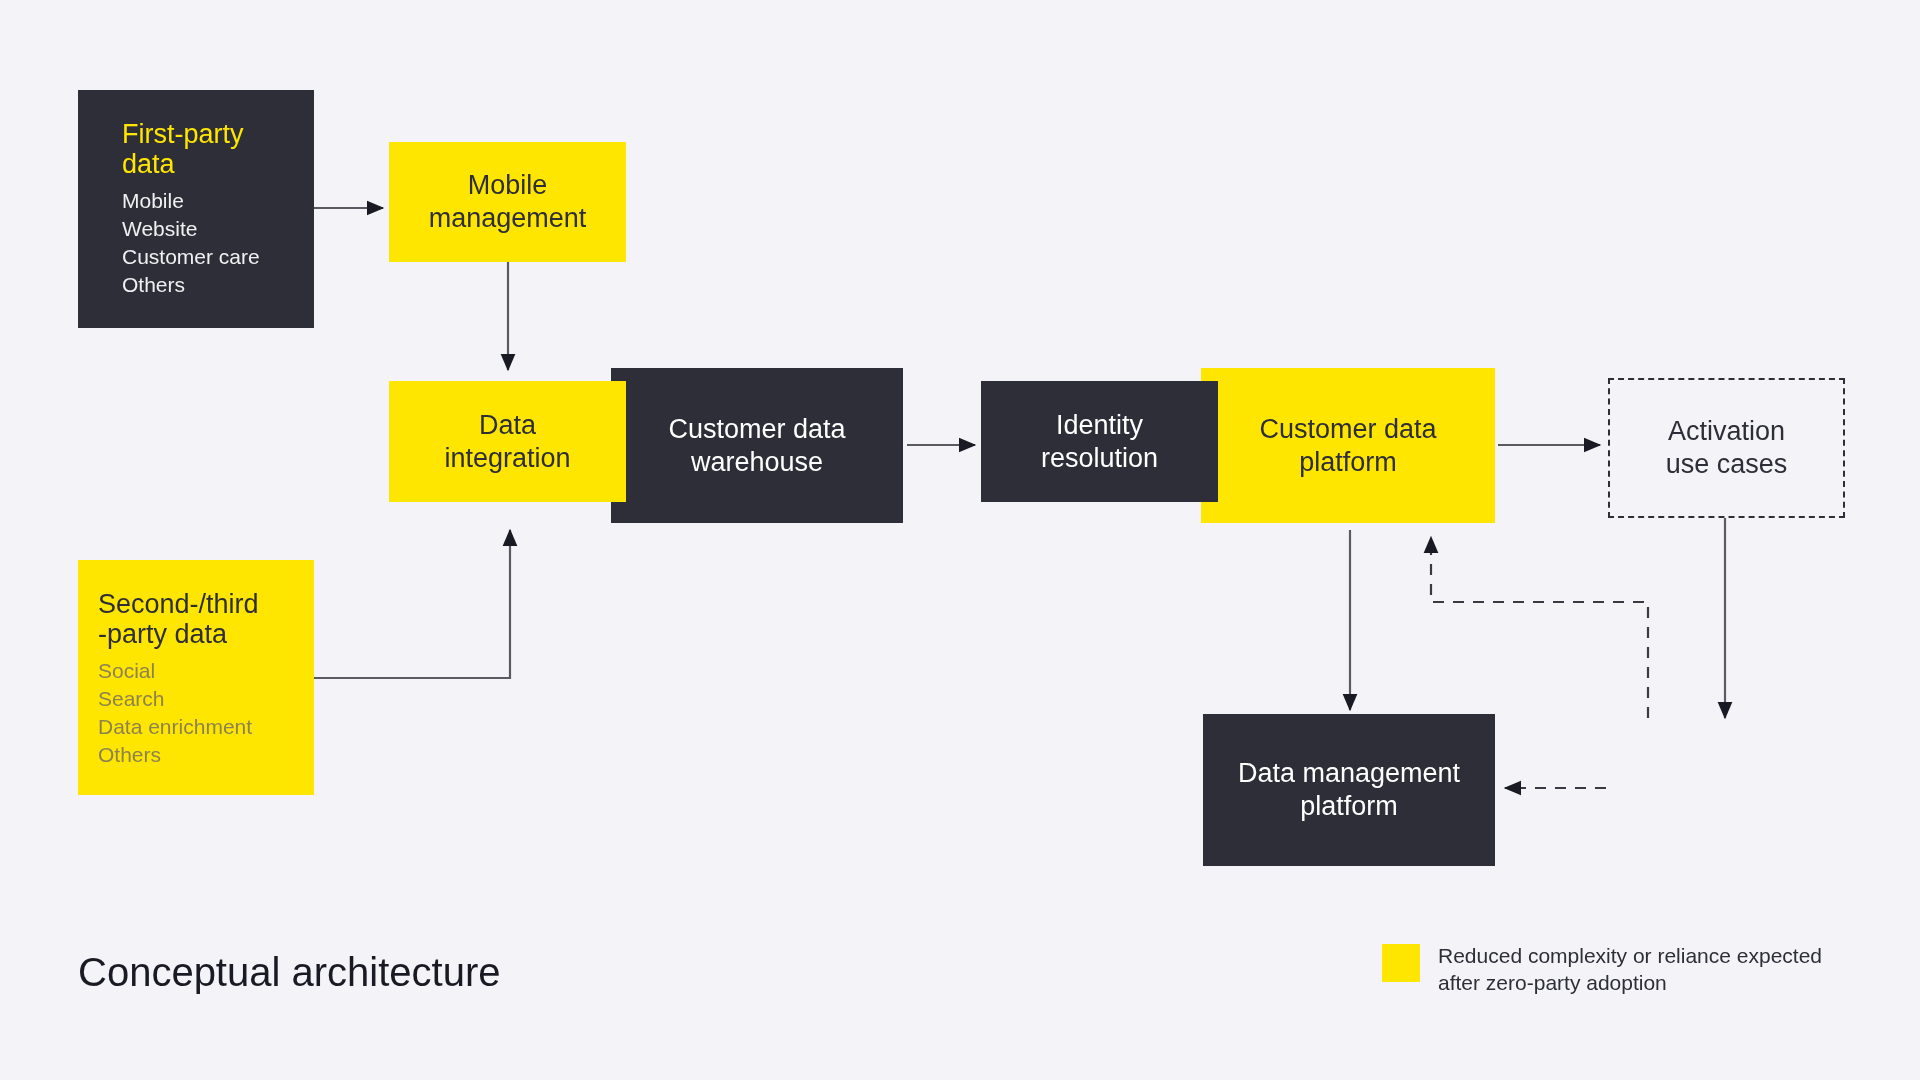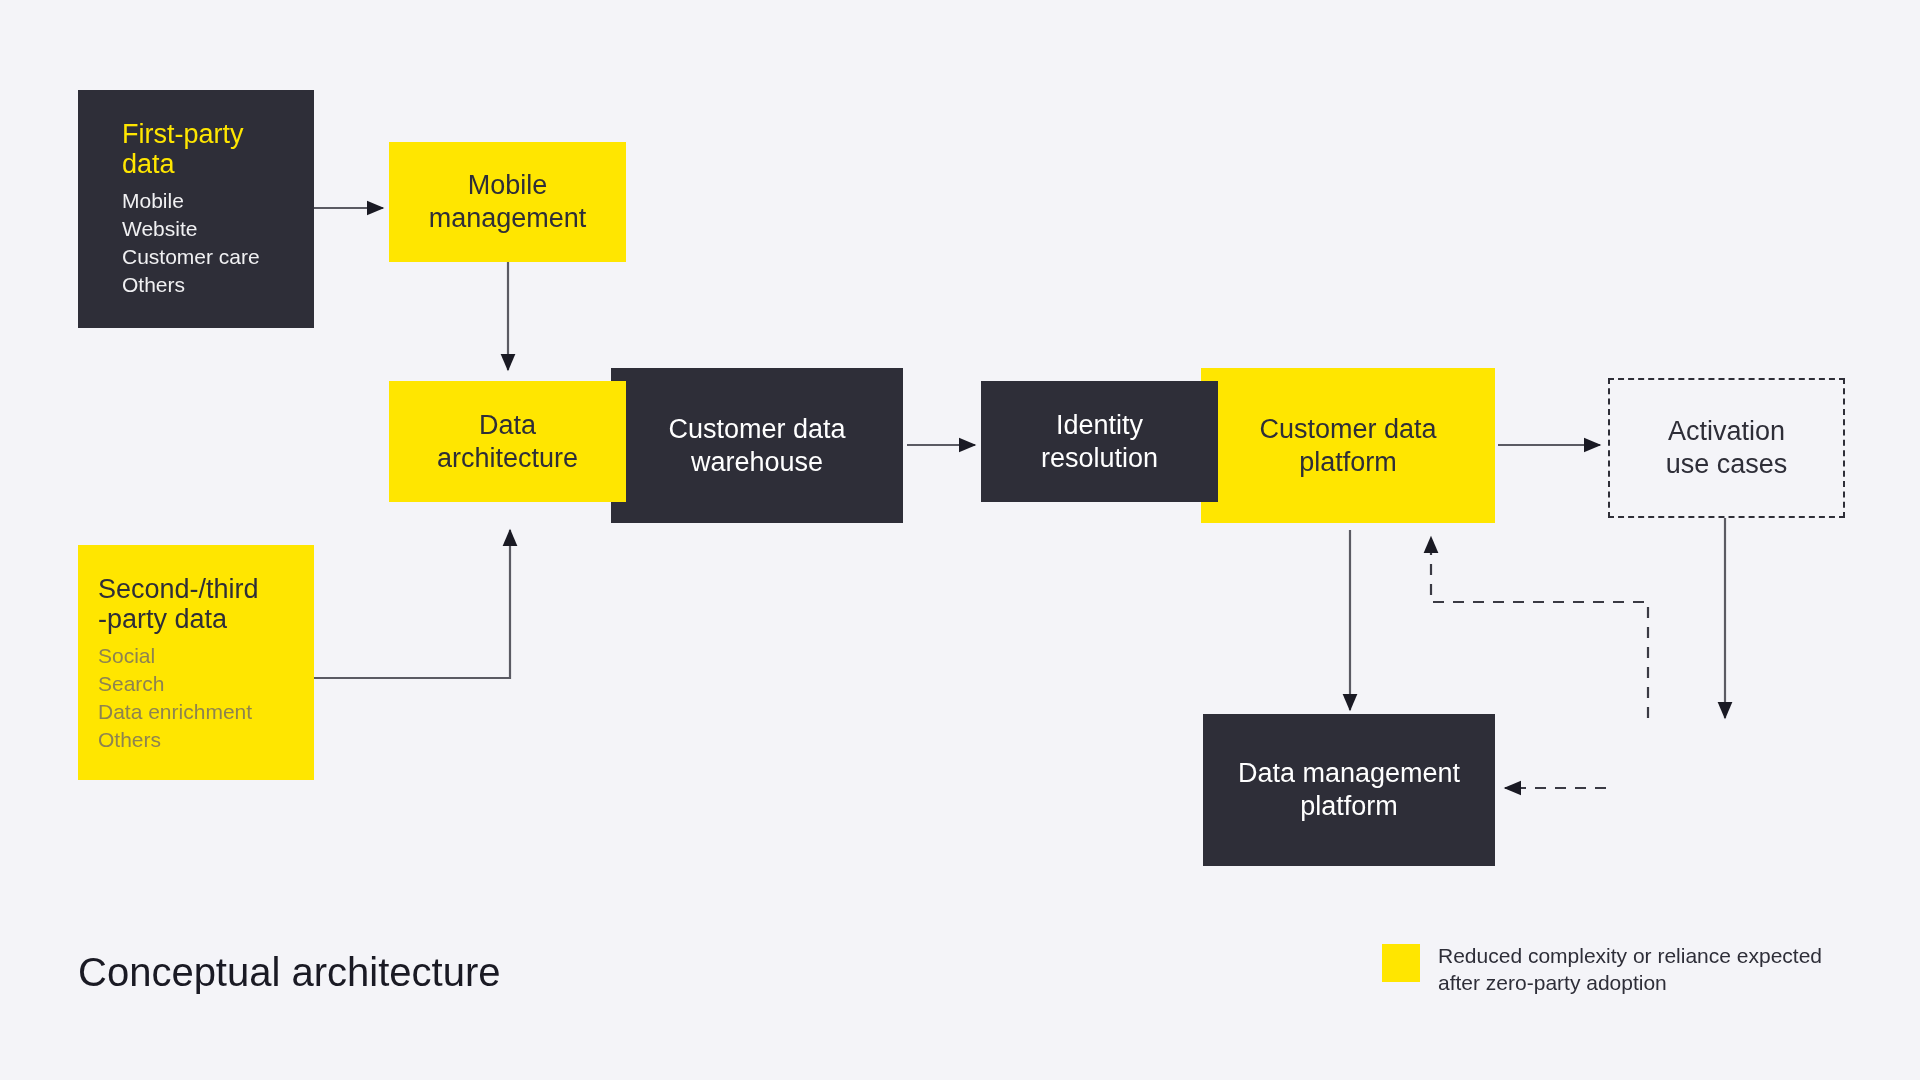--- a/index.html
+++ b/index.html
@@ -149,21 +149,21 @@
       <span class="ln">data</span>
     </div>
     <ul>
       <li>Mobile</li>
       <li>Website</li>
       <li>Customer care</li>
       <li>Others</li>
     </ul>
   </div>
 
-  <div class="panel yellow" style="left:78px; top:545px; width:236px; height:235px;">
+  <div class="panel yellow" style="left:78px; top:560px; width:236px; height:235px;">
     <div class="title">
       <span class="ln">Second-/third</span>
       <span class="ln">-party data</span>
     </div>
     <ul>
       <li>Social</li>
       <li>Search</li>
       <li>Data enrichment</li>
       <li>Others</li>
     </ul>
@@ -174,21 +174,21 @@
     <span class="ln">management</span>
   </div>
 
   <div class="box dark flow-label" style="left:611px; top:368px; width:292px; height:155px; z-index:2;">
     <span class="ln">Customer data</span>
     <span class="ln">warehouse</span>
   </div>
 
   <div class="box yellow flow-label" style="left:389px; top:381px; width:237px; height:121px; z-index:4;">
     <span class="ln">Data</span>
-    <span class="ln">architecture</span>
+    <span class="ln">integration</span>
   </div>
 
   <div class="box yellow flow-label" style="left:1201px; top:368px; width:294px; height:155px; z-index:2;">
     <span class="ln">Customer data</span>
     <span class="ln">platform</span>
   </div>
 
   <div class="box dashed flow-label" style="left:1608px; top:378px; width:237px; height:140px; z-index:3;">
     <span class="ln">Activation</span>
     <span class="ln">use cases</span>

